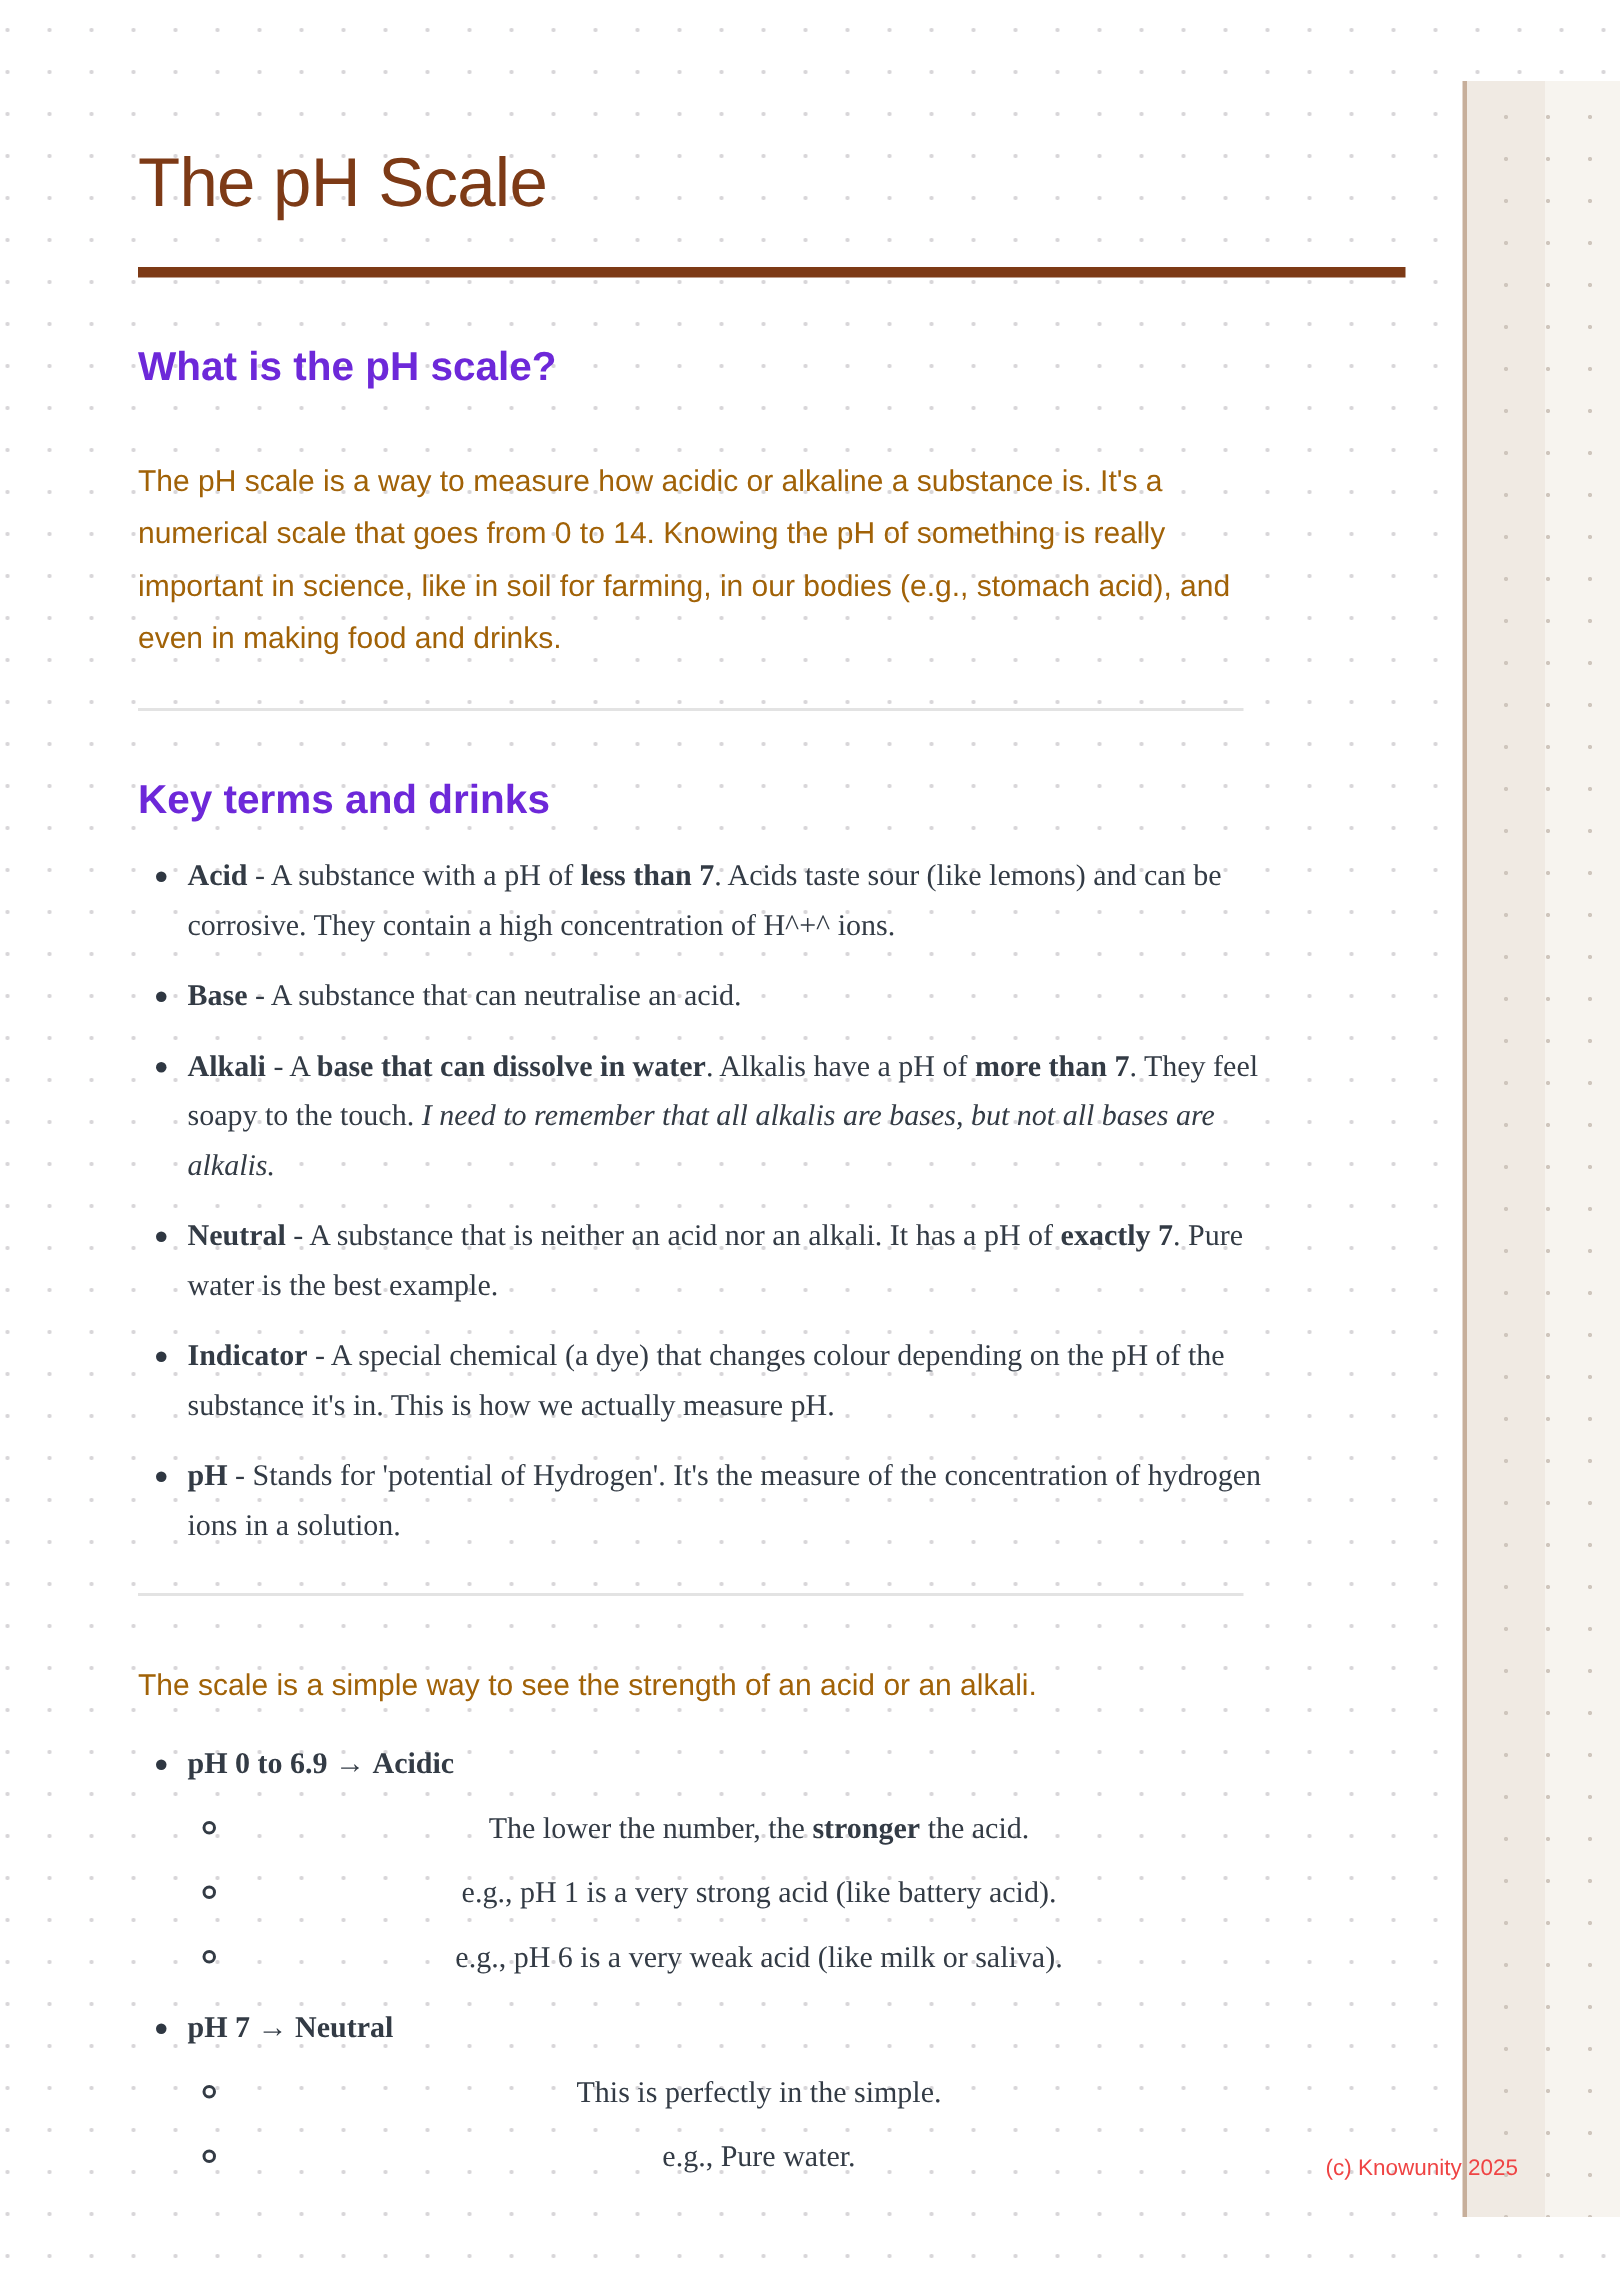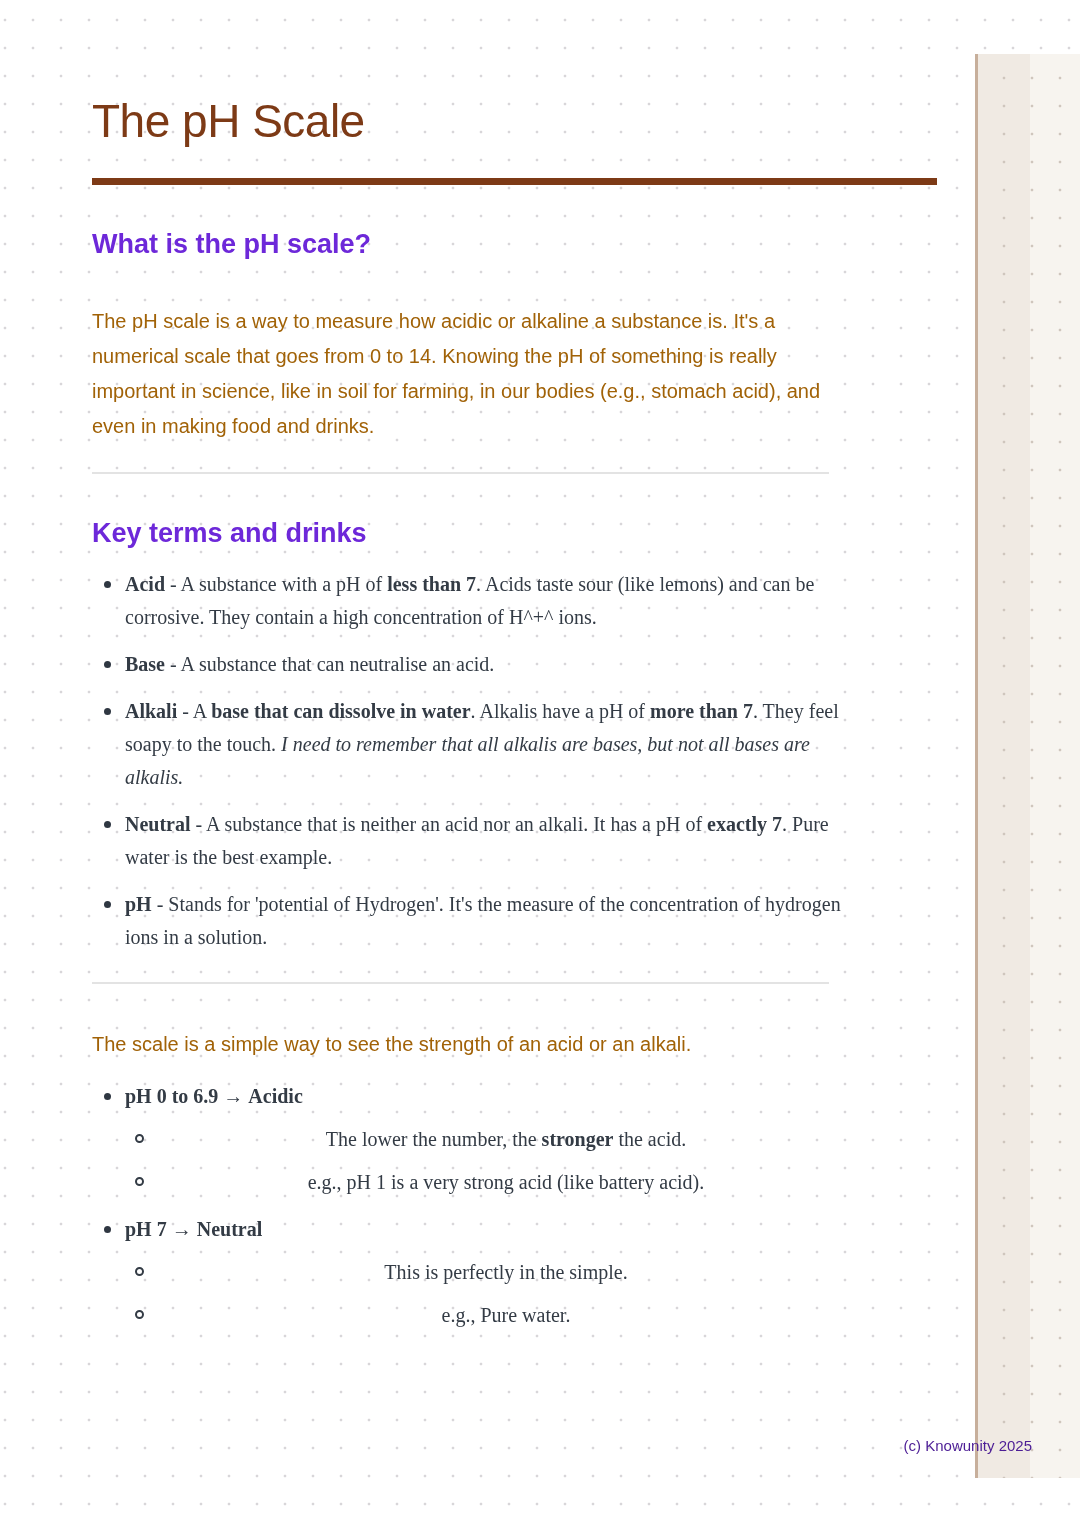--- a/index.html
+++ b/index.html
@@ -132,23 +132,23 @@
     height: 9px;
   }
 
   b.seg { font-weight: 700; }
   i.seg { font-style: italic; }
   span.seg { font-weight: 400; font-style: normal; }
 
   .watermark {
     position: absolute;
     top: 1437px;
-    right: 48px;
+    right: 68px;
     font-size: 15px;
-    color: #4c1d95;
+    color: #ef4444;
     z-index: 5;
     margin-left: 24px;
   }
 </style>
 </head>
 <body>
 
 <div class="side-strip"></div>
 
 <main class="content">
@@ -157,28 +157,30 @@
   <div id="doc-blocks">
       <h2 class="section-heading">What is the pH scale?</h2>
       <p class="doc-p"><span class="seg">The pH scale is a way to measure how acidic or alkaline a substance is. It's a numerical scale that goes from 0 to 14. Knowing the pH of something is really important in science, like in soil for farming, in our bodies (e.g., stomach acid), and even in making food and drinks.</span></p>
       <div class="divider"></div>
       <h2 class="section-heading">Key terms and drinks</h2>
       <ul class="doc-ul">
         <li class="doc-li"><b class="seg">Acid</b><span class="seg"> - A substance with a pH of </span><b class="seg">less than 7</b><span class="seg">. Acids taste sour (like lemons) and can be corrosive. They contain a high concentration of H^+^ ions.</span></li>
         <li class="doc-li"><b class="seg">Base</b><span class="seg"> - A substance that can neutralise an acid.</span></li>
         <li class="doc-li"><b class="seg">Alkali</b><span class="seg"> - A </span><b class="seg">base that can dissolve in water</b><span class="seg">. Alkalis have a pH of </span><b class="seg">more than 7</b><span class="seg">. They feel soapy to the touch. </span><i class="seg">I need to remember that all alkalis are bases, but not all bases are alkalis.</i></li>
         <li class="doc-li"><b class="seg">Neutral</b><span class="seg"> - A substance that is neither an acid nor an alkali. It has a pH of </span><b class="seg">exactly 7</b><span class="seg">. Pure water is the best example.</span></li>
+        <li class="doc-li"><b class="seg">Indicator</b><span class="seg"> - A special chemical (a dye) that changes colour depending on the pH of the substance it's in. This is how we actually measure pH.</span></li>
         <li class="doc-li"><b class="seg">pH</b><span class="seg"> - Stands for 'potential of Hydrogen'. It's the measure of the concentration of hydrogen ions in a solution.</span></li>
       </ul>
       <div class="divider"></div>
       <p class="doc-p"><span class="seg">The scale is a simple way to see the strength of an acid or an alkali.</span></p>
       <ul class="doc-ul">
         <li class="doc-li"><b class="seg">pH 0 to 6.9</b><span class="seg"> → </span><b class="seg">Acidic</b><ul class="sub-ul">
             <li class="sub-li"><span class="seg">The lower the number, the </span><b class="seg">stronger</b><span class="seg"> the acid.</span></li>
             <li class="sub-li"><span class="seg">e.g., pH 1 is a very strong acid (like battery acid).</span></li>
+            <li class="sub-li"><span class="seg">e.g., pH 6 is a very weak acid (like milk or saliva).</span></li>
           </ul></li>
         <li class="doc-li"><b class="seg">pH 7</b><span class="seg"> → </span><b class="seg">Neutral</b><ul class="sub-ul">
             <li class="sub-li"><span class="seg">This is perfectly in the simple.</span></li>
             <li class="sub-li"><span class="seg">e.g., Pure water.</span></li>
           </ul></li>
       </ul>
     </div>
 </main>
 
 <span class="watermark">(c) Knowunity 2025</span>

